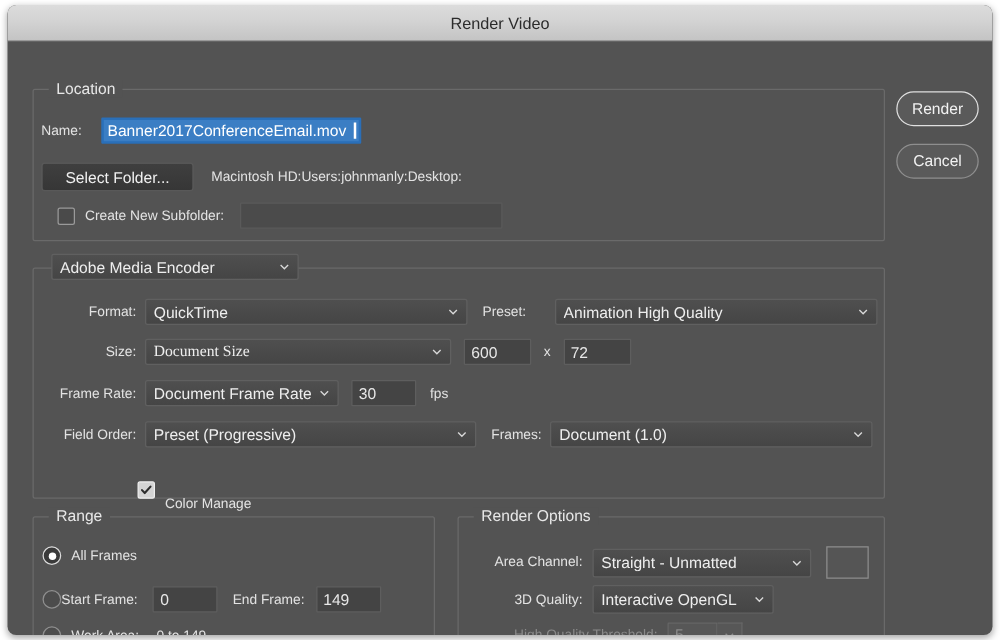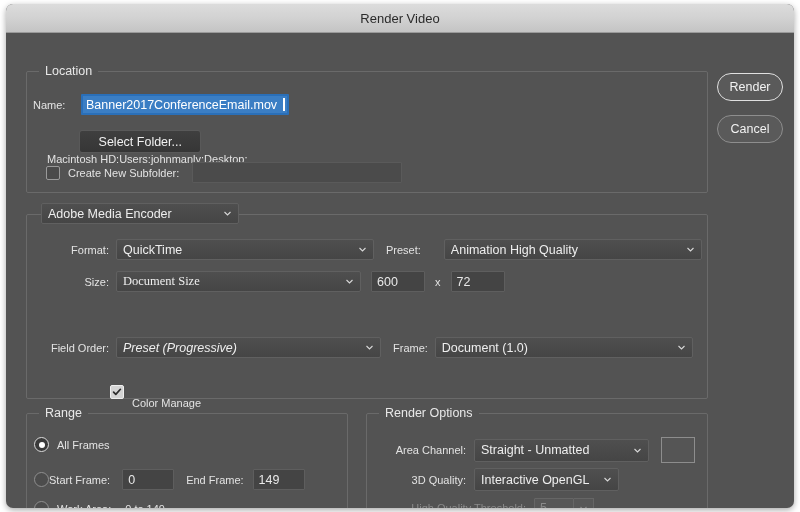--- a/index.html
+++ b/index.html
@@ -185,21 +185,21 @@
     </div>
 
     <div class="row" style="left:27px; top:61px;">
       <span class="lbl" style="width:48px;">Name:</span>
       <div class="tfield focused" style="width:208px; height:21px;">
         <span>Banner2017ConferenceEmail.mov</span>
         <span class="caret"></span>
       </div>
     </div>
 
-    <div class="row" style="left:27px; top:97px;flex-direction:column;">
+    <div class="row" style="left:27px; top:97px;">
       <div class="pbtn" style="width:122px;">
         <span>Select Folder...</span>
       </div>
       <span class="lbl" style="margin-left:14px;">Macintosh HD:Users:johnmanly:Desktop:</span>
     </div>
 
     <div class="row" style="left:26px; top:129px;padding-left:14px;">
       <div class="cbox off"></div>
       <span class="lbl" style="margin-left:8px;">Create New Subfolder:</span>
       <div class="tfield empty" style="width:210px; height:21px; margin-left:13px;">
@@ -251,32 +251,47 @@
       </div>
       <div class="tfield" style="width:54px; height:21px; margin-left:10px;">
         <span>600</span>
       </div>
       <span class="lbl" style="margin-left:10px;">x</span>
       <div class="tfield" style="width:54px; height:21px; margin-left:10px;">
         <span>72</span>
       </div>
     </div>
 
+    <div class="row" style="left:26px; top:271px;">
+      <span class="lbl" style="width:77px; text-align:right;">Frame Rate:</span>
+      <div class="ddown" style="width:155px; margin-left:7px;">
+        <span class="dtext">Document Frame Rate</span>
+        <span class="chev">
+          <svg width="9" height="9" viewBox="0 0 9 9">
+              <path d="M1.5 3 L4.5 6 L7.5 3" fill="none" stroke="#d8d8d8" stroke-width="1.1"></path>
+            </svg>
+        </span>
+      </div>
+      <div class="tfield" style="width:52px; height:21px; margin-left:10px;">
+        <span>30</span>
+      </div>
+      <span class="lbl" style="margin-left:11px;">fps</span>
+    </div>
 
     <div class="row" style="left:26px; top:304px;">
       <span class="lbl" style="width:77px; text-align:right;">Field Order:</span>
-      <div class="ddown" style="width:265px; margin-left:7px;font-style:italic;">
+      <div class="ddown" style="width:265px; margin-left:7px;">
         <span class="dtext">Preset (Progressive)</span>
         <span class="chev">
           <svg width="9" height="9" viewBox="0 0 9 9">
               <path d="M1.5 3 L4.5 6 L7.5 3" fill="none" stroke="#d8d8d8" stroke-width="1.1"></path>
             </svg>
         </span>
       </div>
-      <span class="lbl" style="margin-left:12px;">Frame:</span>
+      <span class="lbl" style="margin-left:12px;">Frames:</span>
       <div class="ddown" style="width:258px; margin-left:7px;">
         <span class="dtext">Document (1.0)</span>
         <span class="chev">
           <svg width="9" height="9" viewBox="0 0 9 9">
               <path d="M1.5 3 L4.5 6 L7.5 3" fill="none" stroke="#d8d8d8" stroke-width="1.1"></path>
             </svg>
         </span>
       </div>
     </div>
 

